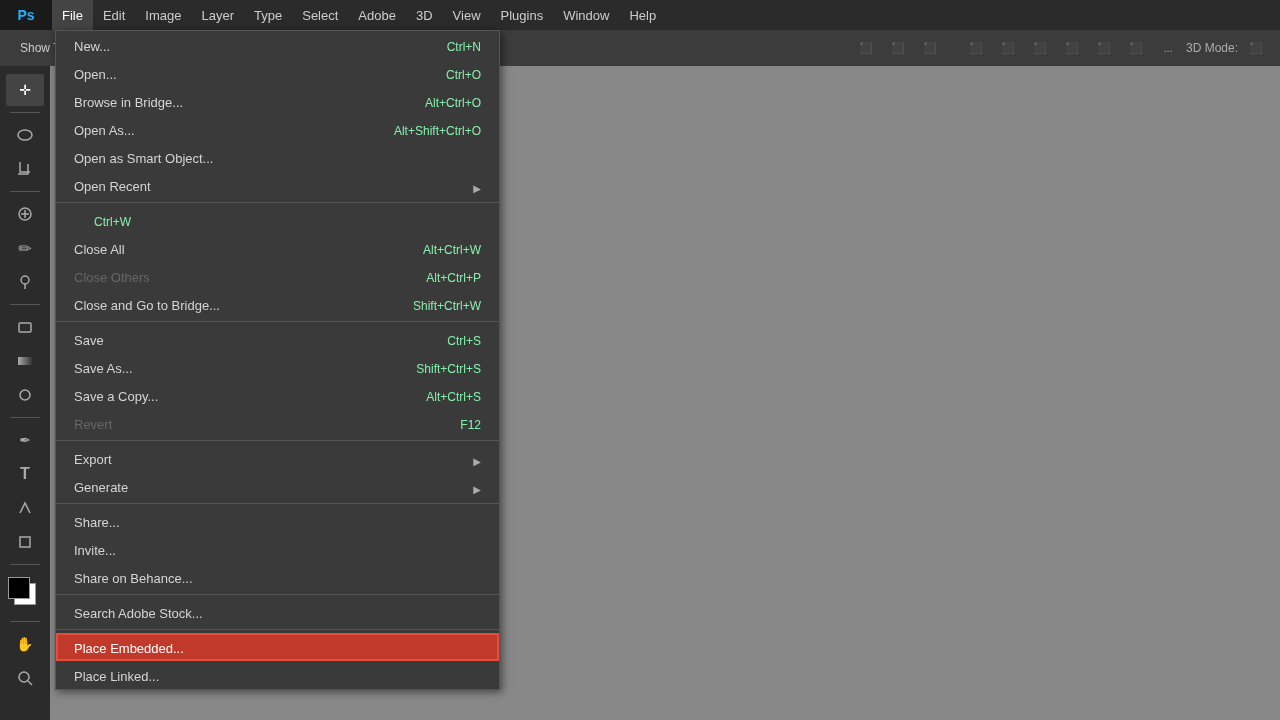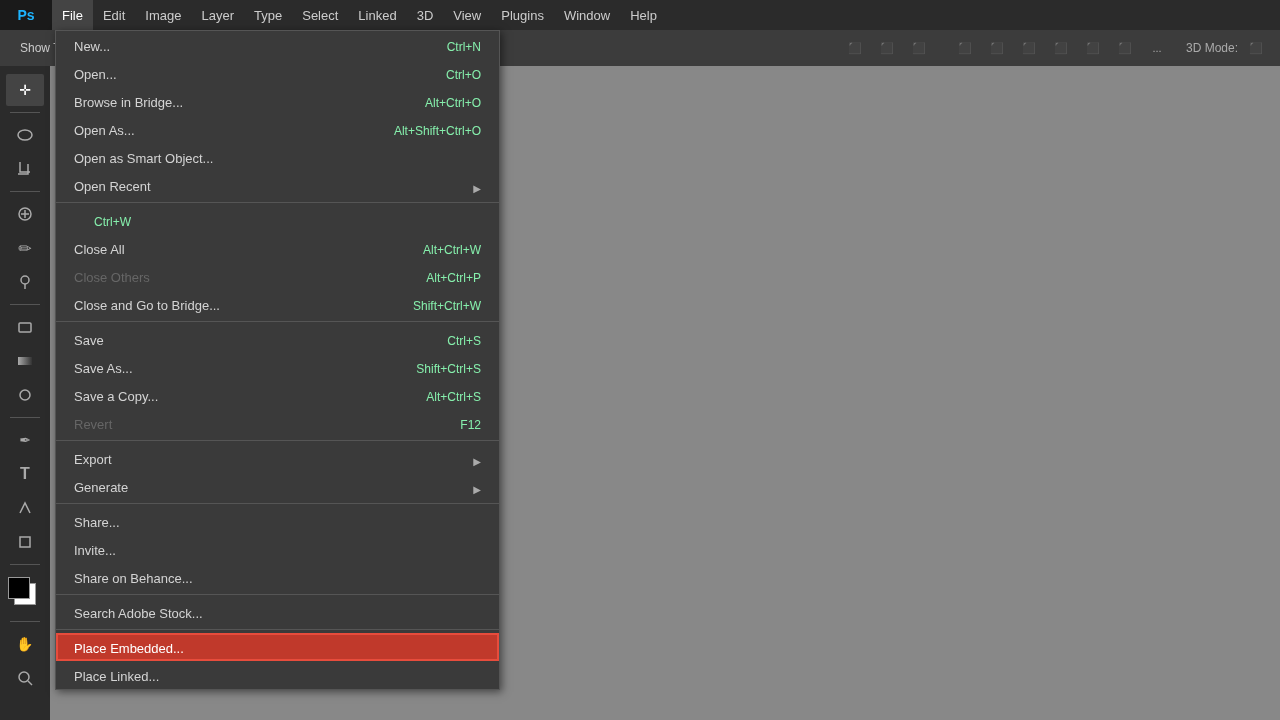--- a/index.html
+++ b/index.html
@@ -79,21 +79,20 @@
       align-items: center;
       justify-content: center;
       color: #aaaaaa;
       font-size: 11px;
       cursor: pointer;
       border: 1px solid transparent;
     }
     .options-mode-text {
       color: #aaaaaa;
       font-size: 12px;
-      margin-left: 11px;
     }
 
     
     .left-toolbar {
       position: absolute;
       top: 66px;
       left: 0;
       width: 50px;
       height: 654px;
       background: #2b2b2b;
@@ -207,21 +206,21 @@
 <body>
 
 <div class="menu-bar">
   <div class="menu-bar-logo">Ps</div>
   <div class="menu-item file-menu-active">File</div>
   <div class="menu-item">Edit</div>
   <div class="menu-item">Image</div>
   <div class="menu-item">Layer</div>
   <div class="menu-item">Type</div>
   <div class="menu-item">Select</div>
-  <div class="menu-item">Linked</div>
+  <div class="menu-item">Adobe</div>
   <div class="menu-item">3D</div>
   <div class="menu-item">View</div>
   <div class="menu-item">Plugins</div>
   <div class="menu-item">Window</div>
   <div class="menu-item">Help</div>
 </div>
 
 <div class="options-bar">
   <span class="options-bar-text">Show Transform Controls</span>
   <div class="options-bar-icons">

